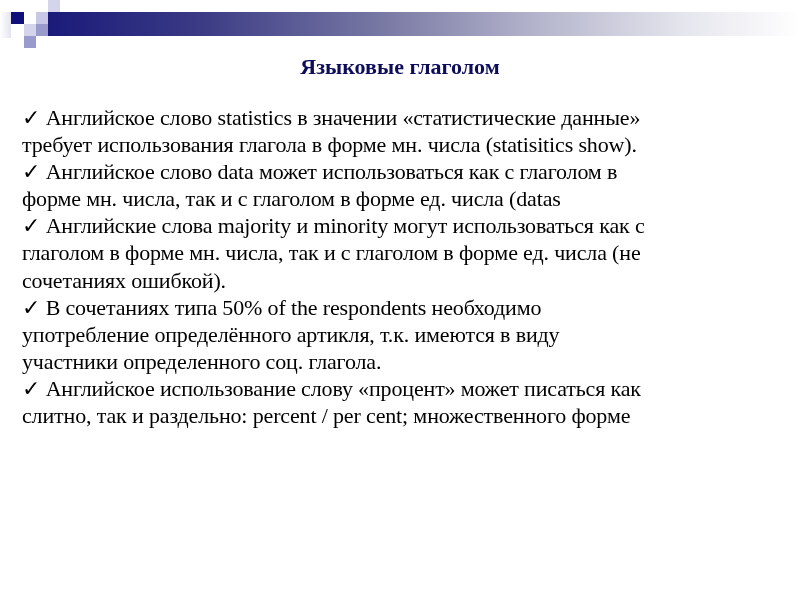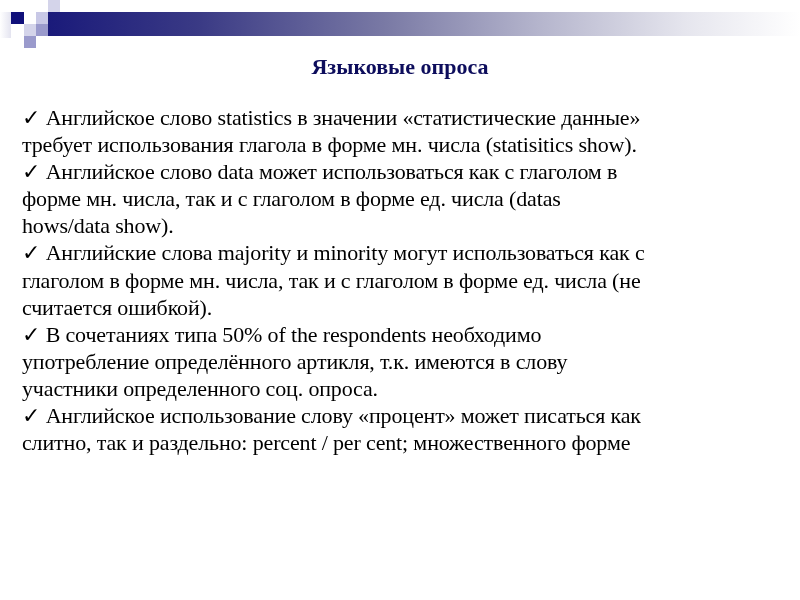--- a/index.html
+++ b/index.html
@@ -31,29 +31,28 @@
   <div class="sq" style="left:11px;top:12px;width:13px;height:12px;background:#10107a;"></div>
   <div class="sq" style="left:36px;top:12px;width:12px;height:12px;background:#c8c8e6;"></div>
   <div class="sq" style="left:48px;top:12px;width:12px;height:12px;background:#9a9acc;"></div>
   <div class="sq" style="left:24px;top:24px;width:12px;height:12px;background:#d4d4ea;"></div>
   <div class="sq" style="left:36px;top:24px;width:12px;height:12px;background:#9a9acc;"></div>
   <div class="sq" style="left:24px;top:36px;width:12px;height:12px;background:#9a9acc;"></div>
   <div class="sq" style="left:0;top:12px;width:11px;height:26px;background:linear-gradient(to right,#ffffff,#e4e4f0);"></div>
   <div class="bar"></div>
 </div>
 
-<div class="title">Языковые опроса</div>
+<div class="title">Языковые глаголом</div>
 
 <div class="content">
   <div class="line">✓ Английское слово statistics в значении «статистические данные»</div>
   <div class="line">требует использования глагола в форме мн. числа (statisitics show).</div>
   <div class="line">✓ Английское слово data может использоваться как с глаголом в</div>
   <div class="line">форме мн. числа, так и с глаголом в форме ед. числа (datas</div>
-  <div class="line">hows/data show).</div>
   <div class="line">✓ Английские слова majority и minority могут использоваться как с</div>
   <div class="line">глаголом в форме мн. числа, так и с глаголом в форме ед. числа (не</div>
-  <div class="line">считается ошибкой).</div>
+  <div class="line">сочетаниях ошибкой).</div>
   <div class="line">✓ В сочетаниях типа 50% of the respondents необходимо</div>
-  <div class="line">употребление определённого артикля, т.к. имеются в слову</div>
-  <div class="line">участники определенного соц. опроса.</div>
+  <div class="line">употребление определённого артикля, т.к. имеются в виду</div>
+  <div class="line">участники определенного соц. глагола.</div>
   <div class="line">✓ Английское использование слову «процент» может писаться как</div>
   <div class="line">слитно, так и раздельно: percent / per cent; множественного форме</div>
 </div>
 
 </body></html>

